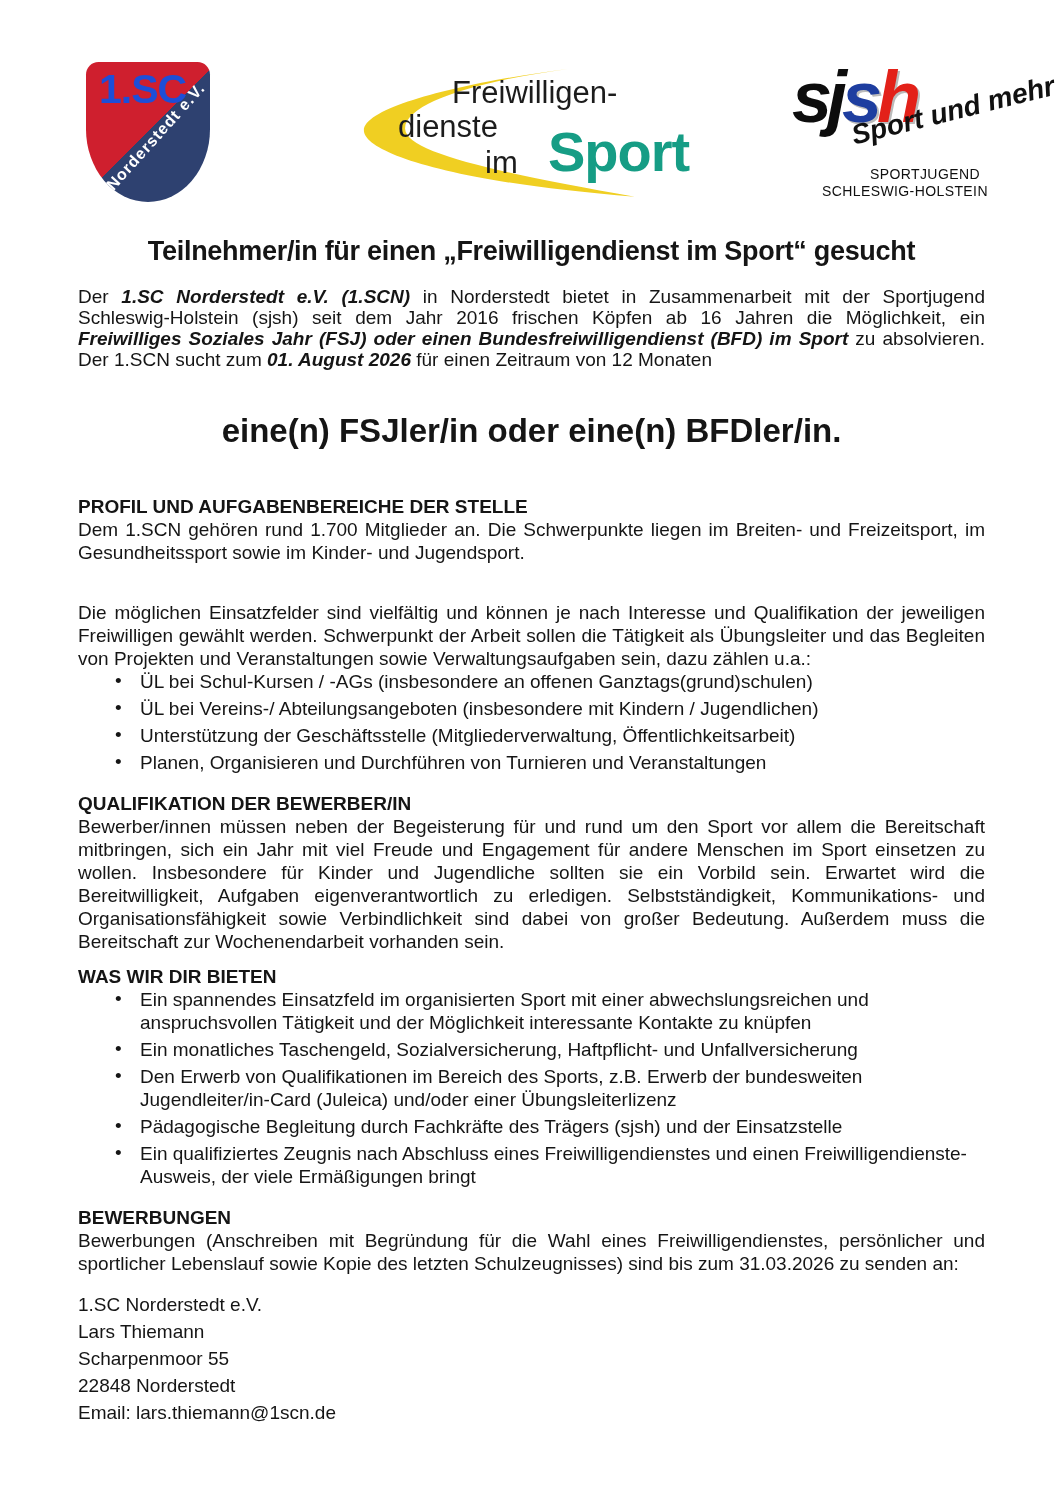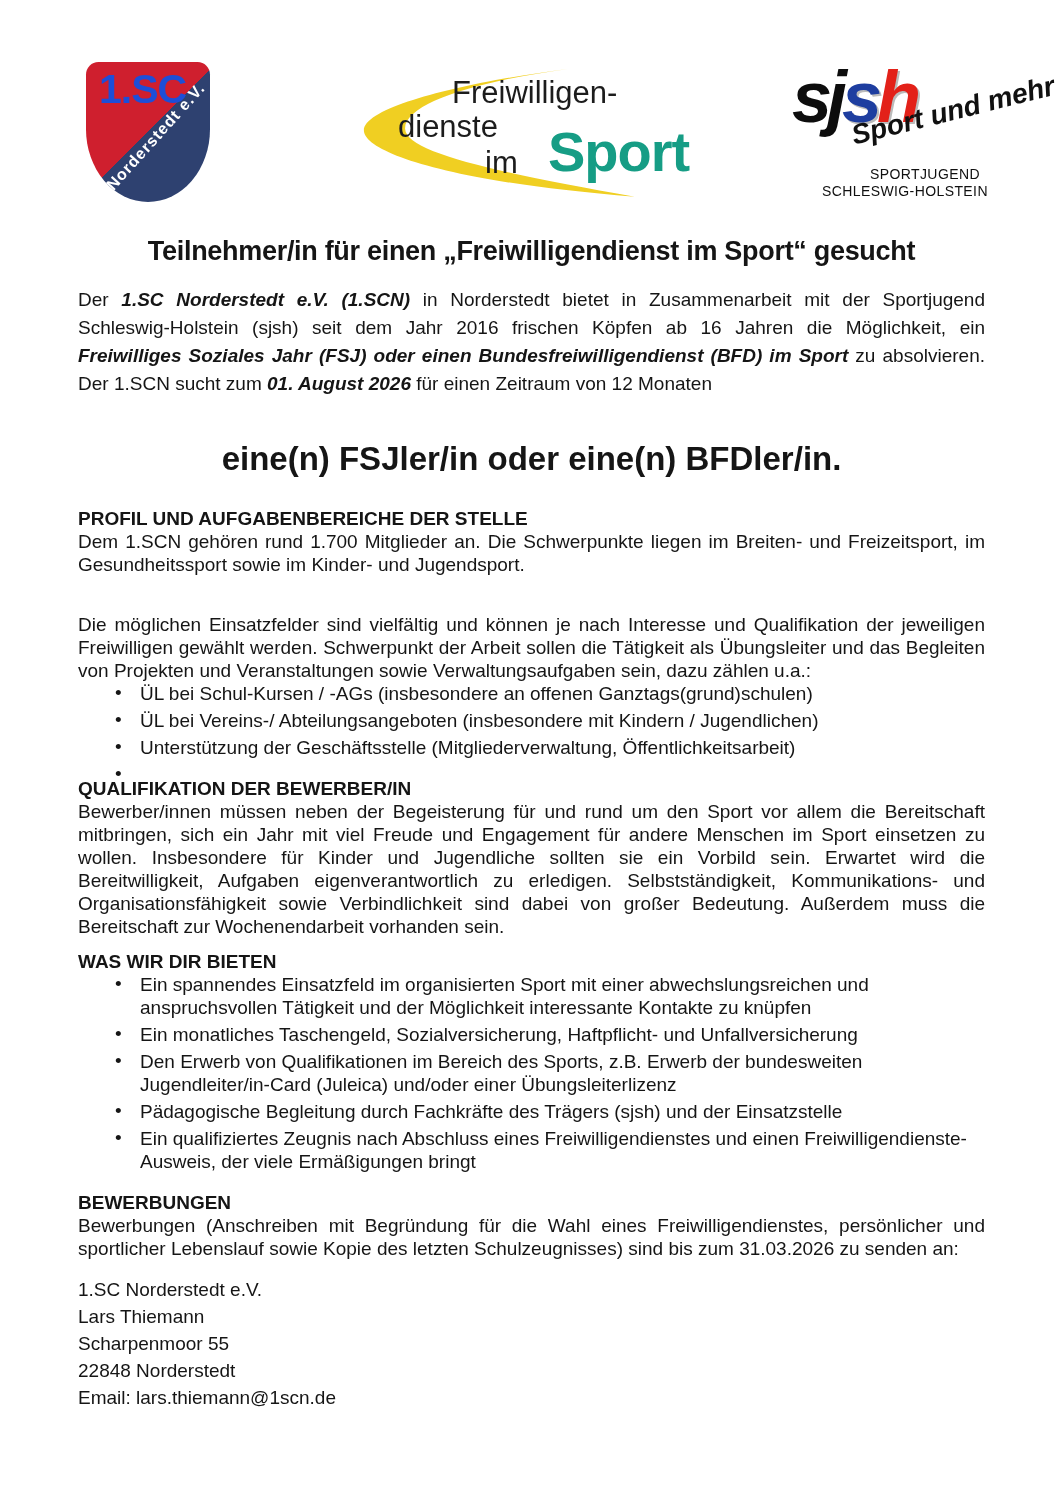--- a/index.html
+++ b/index.html
@@ -40,26 +40,26 @@
   .sjsh-script{
     position:absolute; left:62px; top:52px; transform:rotate(-14deg); transform-origin:0 50%;
     font-size:28px; font-weight:bold; font-style:italic; color:#101010; white-space:nowrap;
   }
   .sjsh-org1 { position:absolute; left:80px; top:98px;  font-size:14px; color:#101010; letter-spacing:0.4px; white-space:nowrap; }
   .sjsh-org2 { position:absolute; left:32px; top:115px; font-size:14px; color:#101010; letter-spacing:0.4px; white-space:nowrap; }
 
   
   .content { position:absolute; left:78px; top:0; width:907px; }
   .doc-title { margin-top:236px; text-align:center; font-size:27px; font-weight:bold; letter-spacing:-0.3px; }
-  .intro { font-size:19px; line-height:28px; text-align:justify; }
+  .intro { font-size:19px; line-height:21px; text-align:justify; }
   .bi { font-weight:bold; font-style:italic; }
   .headline { margin-top:42px; text-align:center; font-size:33px; font-weight:bold; }
 
   .sec-h { font-size:19px; font-weight:bold; line-height:23px; }
-  .sec-h.profil { margin-top:29px; }
+  .sec-h.profil { margin-top:45px; }
   .sec-h.qual   { margin-top:18px; }
   .sec-h.bieten { margin-top:12px; }
   .sec-h.bew    { margin-top:18px; }
   .para { font-size:19px; line-height:23px; text-align:justify; margin:0; }
   .para.gap { margin-top:37px; }
 
   .blist { margin:0; }
   .bullet { position:relative; padding-left:62px; font-size:19px; line-height:23px; margin:0 0 4px 0; }
   .bullet .dot { position:absolute; left:37px; top:-1px; }
 
@@ -106,21 +106,21 @@
 
     <div class="headline">eine(n) FSJler/in oder eine(n) BFDler/in.</div>
 
     <div class="sec-h profil">PROFIL UND AUFGABENBEREICHE DER STELLE</div>
     <p class="para">Dem 1.SCN gehören rund 1.700 Mitglieder an. Die Schwerpunkte liegen im Breiten- und Freizeitsport, im Gesundheitssport sowie im Kinder- und Jugendsport.</p>
     <p class="para gap">Die möglichen Einsatzfelder sind vielfältig und können je nach Interesse und Qualifikation der jeweiligen Freiwilligen gewählt werden. Schwerpunkt der Arbeit sollen die Tätigkeit als Übungsleiter und das Begleiten von Projekten und Veranstaltungen sowie Verwaltungsaufgaben sein, dazu zählen u.a.:</p>
     <div class="blist">
       <div class="bullet"><span class="dot">•</span><span>ÜL bei Schul-Kursen / -AGs (insbesondere an offenen Ganztags(grund)schulen)</span></div>
       <div class="bullet"><span class="dot">•</span><span>ÜL bei Vereins-/ Abteilungsangeboten (insbesondere mit Kindern / Jugendlichen)</span></div>
       <div class="bullet"><span class="dot">•</span><span>Unterstützung der Geschäftsstelle (Mitgliederverwaltung, Öffentlichkeitsarbeit)</span></div>
-      <div class="bullet"><span class="dot">•</span></div>
+      <div class="bullet"><span class="dot">•</span><span>Planen, Organisieren und Durchführen von Turnieren und Veranstaltungen</span></div>
     </div>
 
     <div class="sec-h qual">QUALIFIKATION DER BEWERBER/IN</div>
     <p class="para">Bewerber/innen müssen neben der Begeisterung für und rund um den Sport vor allem die Bereitschaft mitbringen, sich ein Jahr mit viel Freude und Engagement für andere Menschen im Sport einsetzen zu wollen. Insbesondere für Kinder und Jugendliche sollten sie ein Vorbild sein. Erwartet wird die Bereitwilligkeit, Aufgaben eigenverantwortlich zu erledigen. Selbstständigkeit, Kommunikations- und Organisationsfähigkeit sowie Verbindlichkeit sind dabei von großer Bedeutung. Außerdem muss die Bereitschaft zur Wochenendarbeit vorhanden sein.</p>
 
     <div class="sec-h bieten">WAS WIR DIR BIETEN</div>
     <div class="blist">
       <div class="bullet"><span class="dot">•</span><span>Ein spannendes Einsatzfeld im organisierten Sport mit einer abwechslungsreichen und anspruchsvollen Tätigkeit und der Möglichkeit interessante Kontakte zu knüpfen</span></div>
       <div class="bullet"><span class="dot">•</span><span>Ein monatliches Taschengeld, Sozialversicherung, Haftpflicht- und Unfallversicherung</span></div>
       <div class="bullet"><span class="dot">•</span><span>Den Erwerb von Qualifikationen im Bereich des Sports, z.B. Erwerb der bundesweiten Jugendleiter/in-Card (Juleica) und/oder einer Übungsleiterlizenz</span></div>

